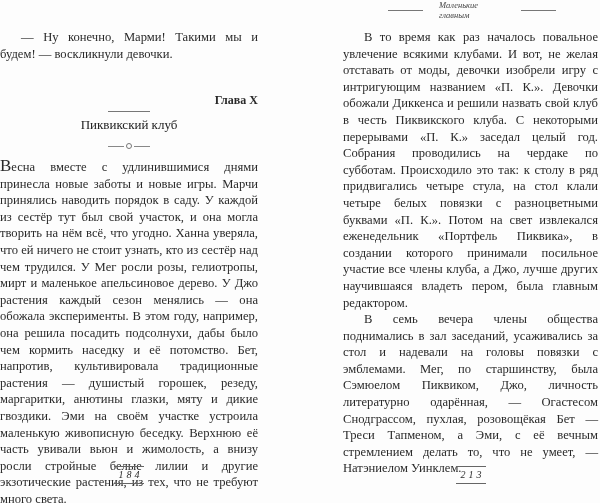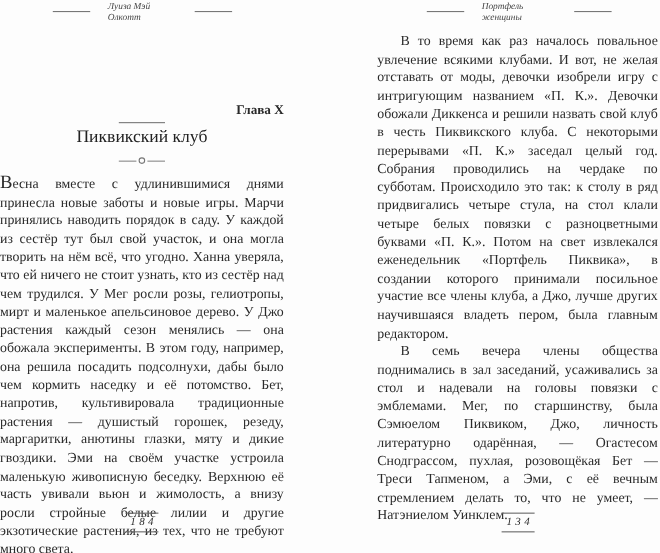--- a/index.html
+++ b/index.html
@@ -13,42 +13,38 @@
   .left .header { left:32px; width:195px; }
   .right .header { left:72px; width:200px; }
   .header .rule { width:38px; height:1px; background:#777; margin:0 16px; position:relative; }
   .body { position:absolute; font-size:12.6px; line-height:16.6px; text-align:justify; }
   .left .body { left:0; width:258px; }
   .right .body { left:43px; width:255px; top:29px; }
   p { margin:0; }
   .indent { text-indent:21px; }
   .chapter-label { position:absolute; left:0; width:258px; top:93px; text-align:right; font-size:12px; font-weight:bold; }
   .chapter-rule { position:absolute; left:108px; width:42px; top:111px; height:1px; background:#777; }
-  .chapter-title { position:absolute; left:0; width:258px; top:112px; text-align:center; font-size:16px; line-height:26px; color:#222; }
+  .chapter-title { position:absolute; left:0; width:258px; top:112px; text-align:center; font-size:13px; line-height:26px; color:#222; }
   .ornament { position:absolute; left:108px; top:143px; width:42px; height:6px; display:flex; align-items:center; }
   .ornament .ln { flex:1; height:1px; background:#888; }
   .ornament .dot { width:4px; height:4px; border:1px solid #777; border-radius:50%; margin:0 2px; }
   .dropcap { font-size:17px; }
   .pagenum { position:absolute; top:466px; font-style:italic; font-size:10px; letter-spacing:3px; text-align:center; width:30px; }
   .pagenum .t, .pagenum .b { height:1px; background:#666; width:30px; }
   .pagenum .num { padding:2px 0 3px 3px; }
   .left .pagenum { left:114px; }
   .right .pagenum { left:156px; }
 </style>
 </head>
 <body>
 
 <div class="page left">
-  <div class="header">
-    <span class="rule"></span>
-    <span>Луиза Мэй Олкотт</span>
-    <span class="rule"></span>
-  </div>
 
   <div class="body" style="top:29px;">
+    <p class="indent">— Ну конечно, Марми! Такими мы и будем! — воскликнули девочки.</p>
   </div>
 
   <div class="chapter-label">Глава X</div>
   <div class="chapter-rule"></div>
   <div class="chapter-title">Пиквикский клуб</div>
   <div class="ornament">
     <span class="ln"></span>
       <span class="dot"></span>
       <span class="ln"></span>
   </div>
@@ -61,28 +57,28 @@
   <div class="pagenum">
     <div class="t"></div>
     <div class="num">184</div>
     <div class="b"></div>
   </div>
 </div>
 
 <div class="page right">
   <div class="header">
     <span class="rule"></span>
-    <span>Портфель женщины</span>
+    <span>Маленькие главным</span>
     <span class="rule"></span>
   </div>
 
   <div class="body">
     <p class="indent">В то время как раз началось повальное увлечение всякими клубами. И вот, не желая отставать от моды, девочки изобрели игру с интригующим названием «П. К.». Девочки обожали Диккенса и решили назвать свой клуб в честь Пиквикского клуба. С некоторыми перерывами «П. К.» заседал целый год. Собрания проводились на чердаке по субботам. Происходило это так: к столу в ряд придвигались четыре стула, на стол клали четыре белых повязки с разноцветными буквами «П. К.». Потом на свет извлекался еженедельник «Портфель Пиквика», в создании которого принимали посильное участие все члены клуба, а Джо, лучше других научившаяся владеть пером, была главным редактором.</p>
     <p class="indent">В семь вечера члены общества поднимались в зал заседаний, усаживались за стол и надевали на головы повязки с эмблемами. Мег, по старшинству, была Сэмюелом Пиквиком, Джо, личность литературно одарённая, — Огастесом Снодграссом, пухлая, розовощёкая Бет — Треси Тапменом, а Эми, с её вечным стремлением делать то, что не умеет, — Натэниелом Уинклем.</p>
 
   </div>
 
   <div class="pagenum">
     <div class="t"></div>
-    <div class="num">134</div>
+    <div class="num">213</div>
     <div class="b"></div>
   </div>
 </div>
 
 </body></html>

